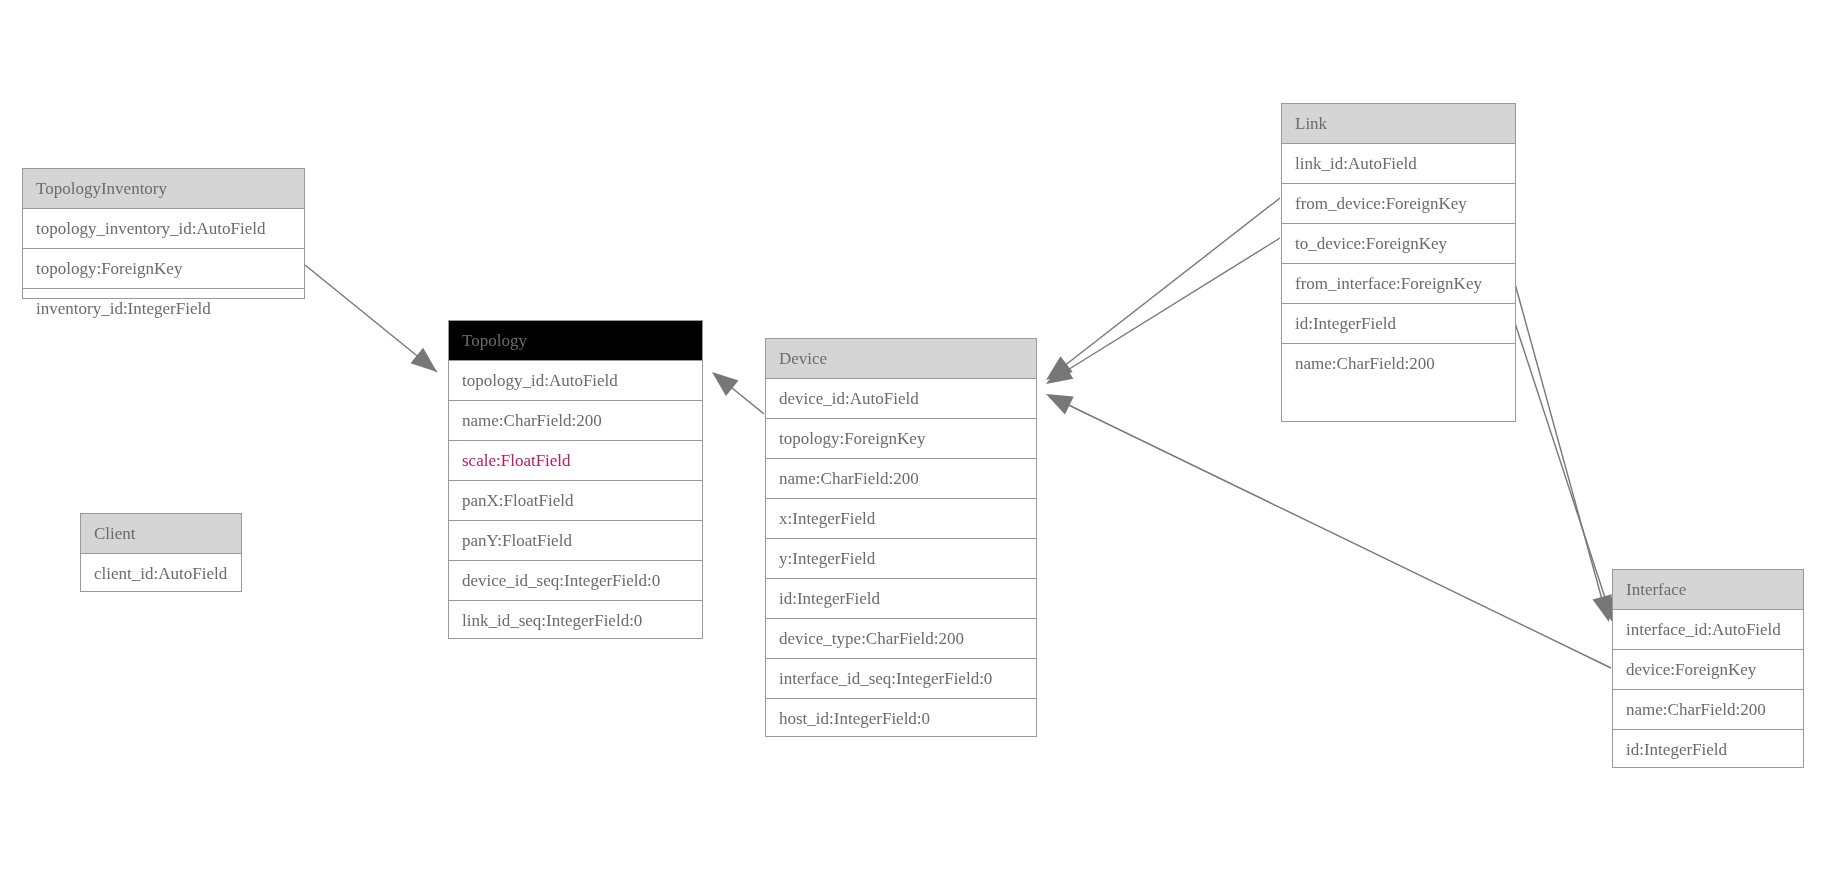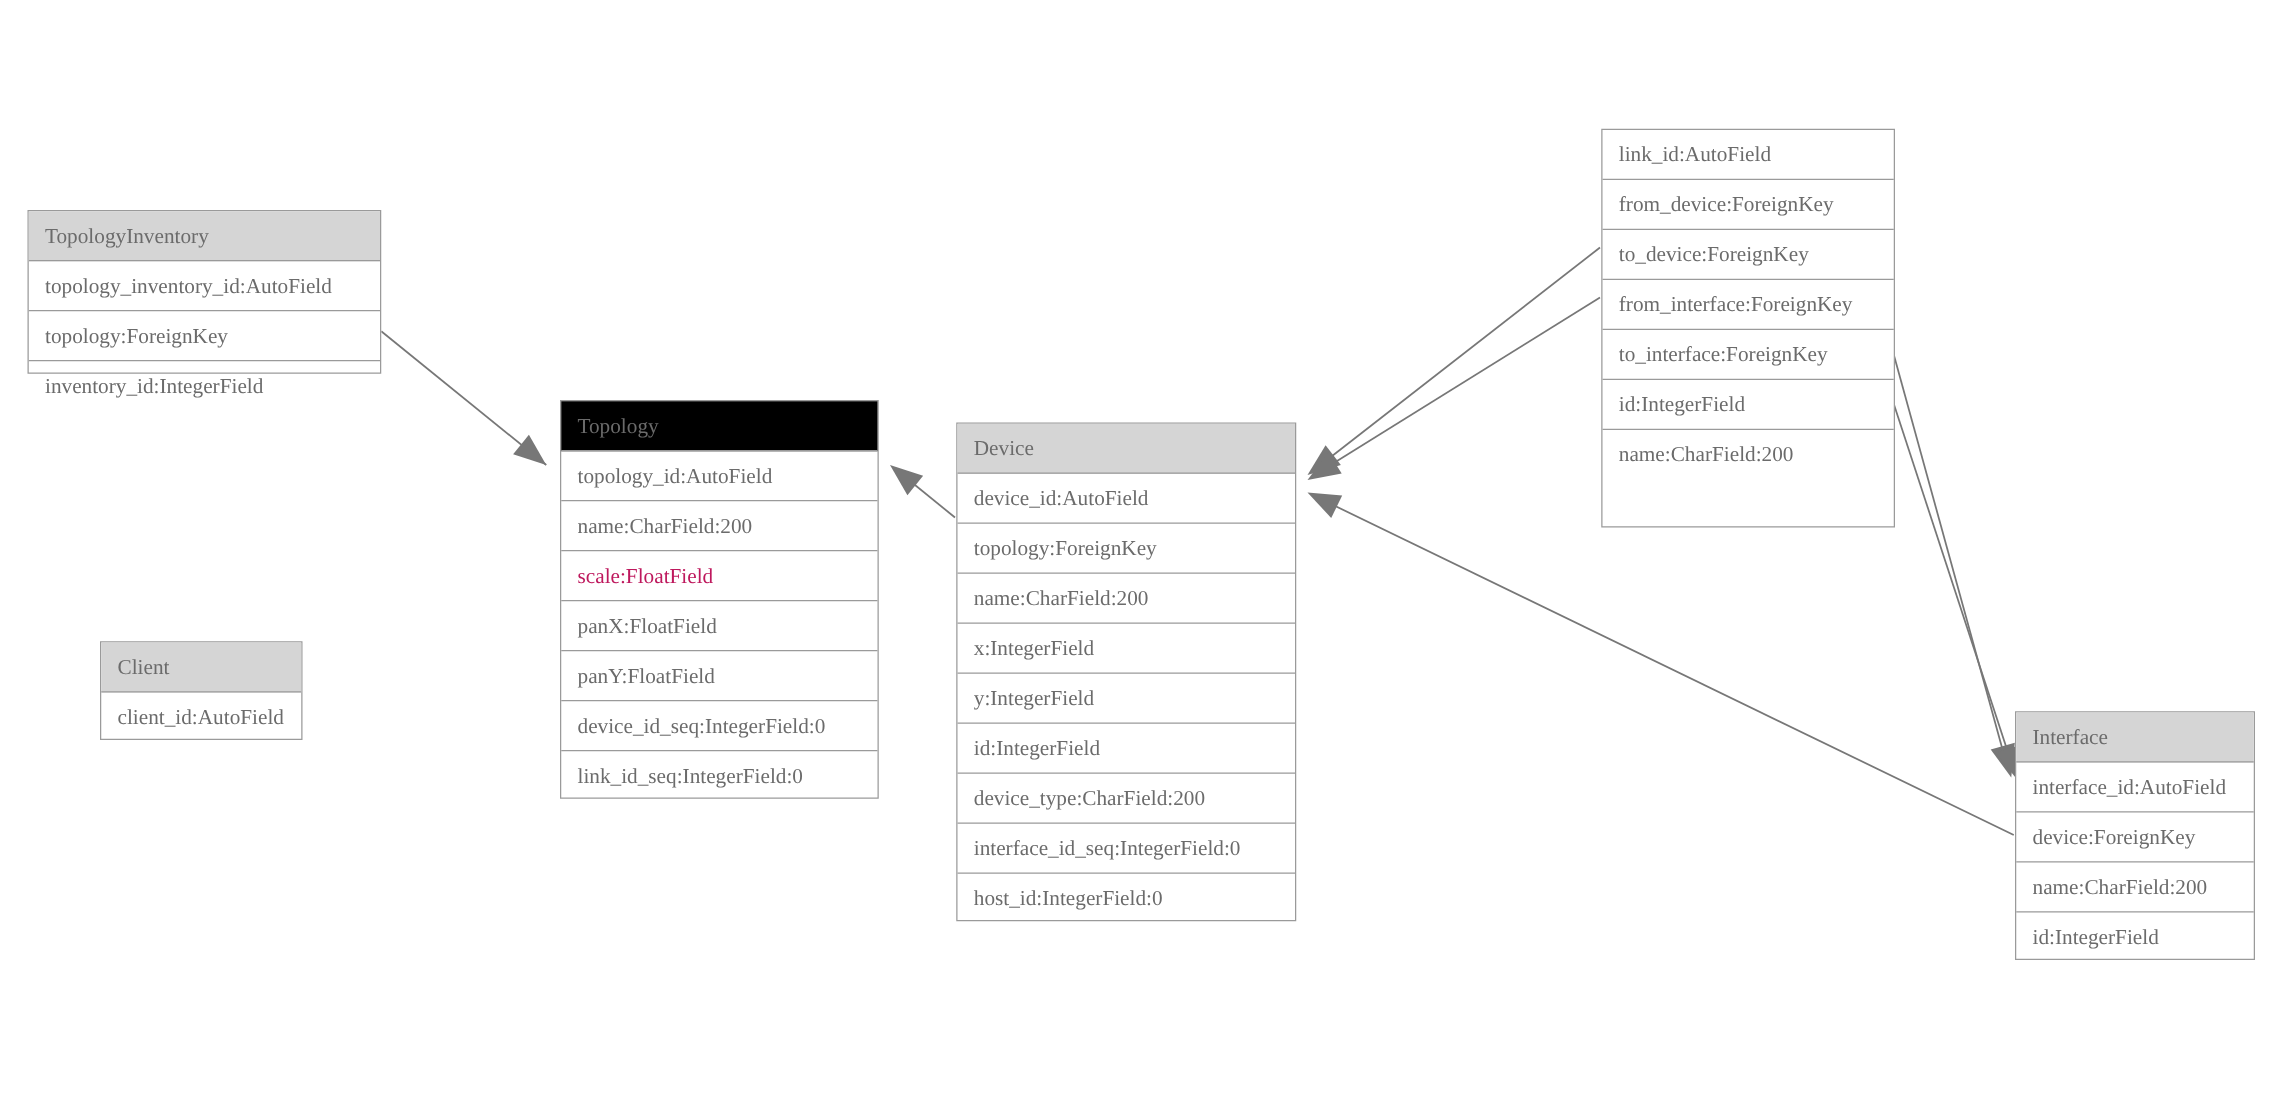--- a/index.html
+++ b/index.html
@@ -132,26 +132,26 @@
           <div class="entity-field" style="color: rgb(107, 107, 107); border-bottom-color: rgb(154, 154, 154);">name:CharField:200</div>
           <div class="entity-field" style="color: rgb(107, 107, 107); border-bottom-color: rgb(154, 154, 154);">x:IntegerField</div>
           <div class="entity-field" style="color: rgb(107, 107, 107); border-bottom-color: rgb(154, 154, 154);">y:IntegerField</div>
           <div class="entity-field" style="color: rgb(107, 107, 107); border-bottom-color: rgb(154, 154, 154);">id:IntegerField</div>
           <div class="entity-field" style="color: rgb(107, 107, 107); border-bottom-color: rgb(154, 154, 154);">device_type:CharField:200</div>
           <div class="entity-field" style="color: rgb(107, 107, 107); border-bottom-color: rgb(154, 154, 154);">interface_id_seq:IntegerField:0</div>
           <div class="entity-field" style="color: rgb(107, 107, 107); border-bottom-color: rgb(154, 154, 154);">host_id:IntegerField:0</div>
         </div>
       </div>
       <div class="entity" style="left: 1281px; top: 103px; width: 235px; height: 319px; border-color: rgb(154, 154, 154);">
+        <div class="entity-title" style="background: rgb(213, 213, 213); color: rgb(107, 107, 107); border-bottom-color: rgb(154, 154, 154);">Link</div>
         <div class="entity-fields">
           <div class="entity-field" style="color: rgb(107, 107, 107); border-bottom-color: rgb(154, 154, 154);">link_id:AutoField</div>
           <div class="entity-field" style="color: rgb(107, 107, 107); border-bottom-color: rgb(154, 154, 154);">from_device:ForeignKey</div>
           <div class="entity-field" style="color: rgb(107, 107, 107); border-bottom-color: rgb(154, 154, 154);">to_device:ForeignKey</div>
           <div class="entity-field" style="color: rgb(107, 107, 107); border-bottom-color: rgb(154, 154, 154);">from_interface:ForeignKey</div>
-          <div class="entity-field" style="color: rgb(107, 107, 107); border-bottom-color: rgb(154, 154, 154);">to_interface:ForeignKey</div>
           <div class="entity-field" style="color: rgb(107, 107, 107); border-bottom-color: rgb(154, 154, 154);">id:IntegerField</div>
           <div class="entity-field" style="color: rgb(107, 107, 107); border-bottom-color: rgb(154, 154, 154);">name:CharField:200</div>
         </div>
       </div>
       <div class="entity" style="left: 1612px; top: 569px; width: 192px; height: 199px; border-color: rgb(154, 154, 154);">
         <div class="entity-title" style="background: rgb(213, 213, 213); color: rgb(107, 107, 107); border-bottom-color: rgb(154, 154, 154);">Interface</div>
         <div class="entity-fields">
           <div class="entity-field" style="color: rgb(107, 107, 107); border-bottom-color: rgb(154, 154, 154);">interface_id:AutoField</div>
           <div class="entity-field" style="color: rgb(107, 107, 107); border-bottom-color: rgb(154, 154, 154);">device:ForeignKey</div>
           <div class="entity-field" style="color: rgb(107, 107, 107); border-bottom-color: rgb(154, 154, 154);">name:CharField:200</div>

